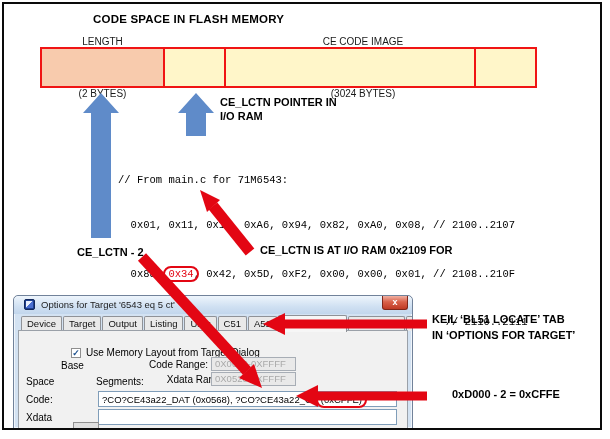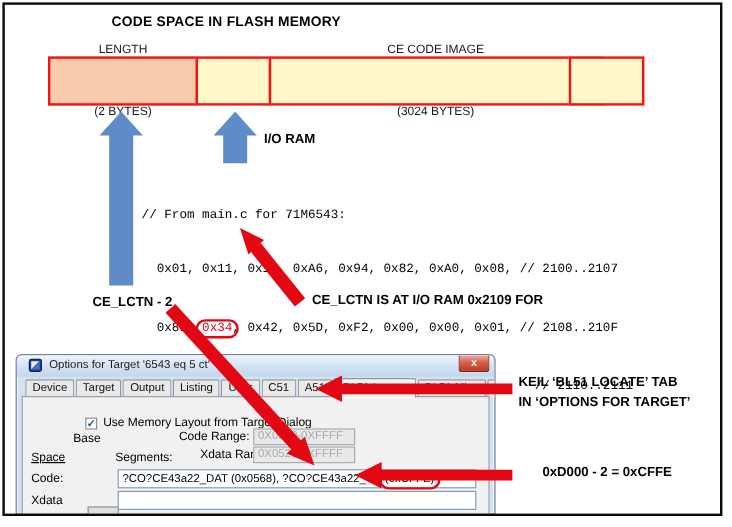--- a/index.html
+++ b/index.html
@@ -72,20 +72,21 @@
     <div></div>
   </div>
   <div class="seg" style="left:224px;width:278px;background:#fff6c9;">
     <div>CE CODE IMAGE</div>
     <div>(3024 BYTES)</div>
   </div>
   <div class="seg" style="left:474px;width:63px;background:#fff6c9;">
     <div></div>
   </div>
 
+  <div class="annot" style="left:220px;top:95px;">CE_LCTN POINTER IN</div>
   <div class="annot" style="left:220px;top:109px;">I/O RAM</div>
   <div class="annot" style="left:77px;top:245px;">CE_LCTN - 2</div>
   <div class="annot" style="left:260px;top:243px;">CE_LCTN IS AT I/O RAM 0x2109 FOR</div>
   <div class="annot" style="left:432px;top:312px;">KEIL ‘BL51 LOCATE’ TAB</div>
   <div class="annot" style="left:432px;top:328px;">IN ‘OPTIONS FOR TARGET’</div>
   <div class="annot" style="left:432px;top:387px;margin-left:20px;">0xD000 - 2 = 0xCFFE</div>
 
   <div id="codeblock">
     <div>// From main.c for 71M6543:</div>
     <div>  0x01, 0x11, 0x10, 0xA6, 0x94, 0x82, 0xA0, 0x08, // 2100..2107</div>
@@ -116,21 +117,21 @@
 
     <div class="chk">✓</div>
     <div class="dlg-label" style="left:72px;top:51px;">Use Memory Layout from Target Dialog</div>
 
     <div class="dlg-label-r" style="left:120px;top:63px;width:74px;">Code Range:</div>
     <div class="field-dis" style="left:197px;top:61px;width:85px;">0X0000-0XFFFF</div>
 
     <div class="dlg-label-r" style="left:120px;top:78px;width:74px;padding-left:20px;">Xdata Range:</div>
     <div class="field-dis" style="left:197px;top:76px;width:85px;">0X0520-0XFFFF</div>
 
-    <div class="dlg-label" style="left:12px;top:80px;text-decoration:underline;">Space</div>
+    <div class="dlg-label" style="left:12px;top:80px;">Space</div>
     <div class="dlg-label" style="left:47px;top:64px;">Base</div>
     <div class="dlg-label" style="left:82px;top:80px;">Segments:</div>
 
     <div class="dlg-label" style="left:12px;top:98px;">Code:</div>
     <div class="field-ed" style="left:84px;top:95px;width:299px;"><span>?CO?CE43a22_DAT (0x0568), ?CO?CE43a22_CE </span><span class="hl-field">(0xCFFE)</span></div>
 
     <div class="dlg-label" style="left:12px;top:116px;">Xdata</div>
     <div class="field-ed" style="left:84px;top:113px;width:299px;"></div>
 
     <div class="partialbtn"></div>

